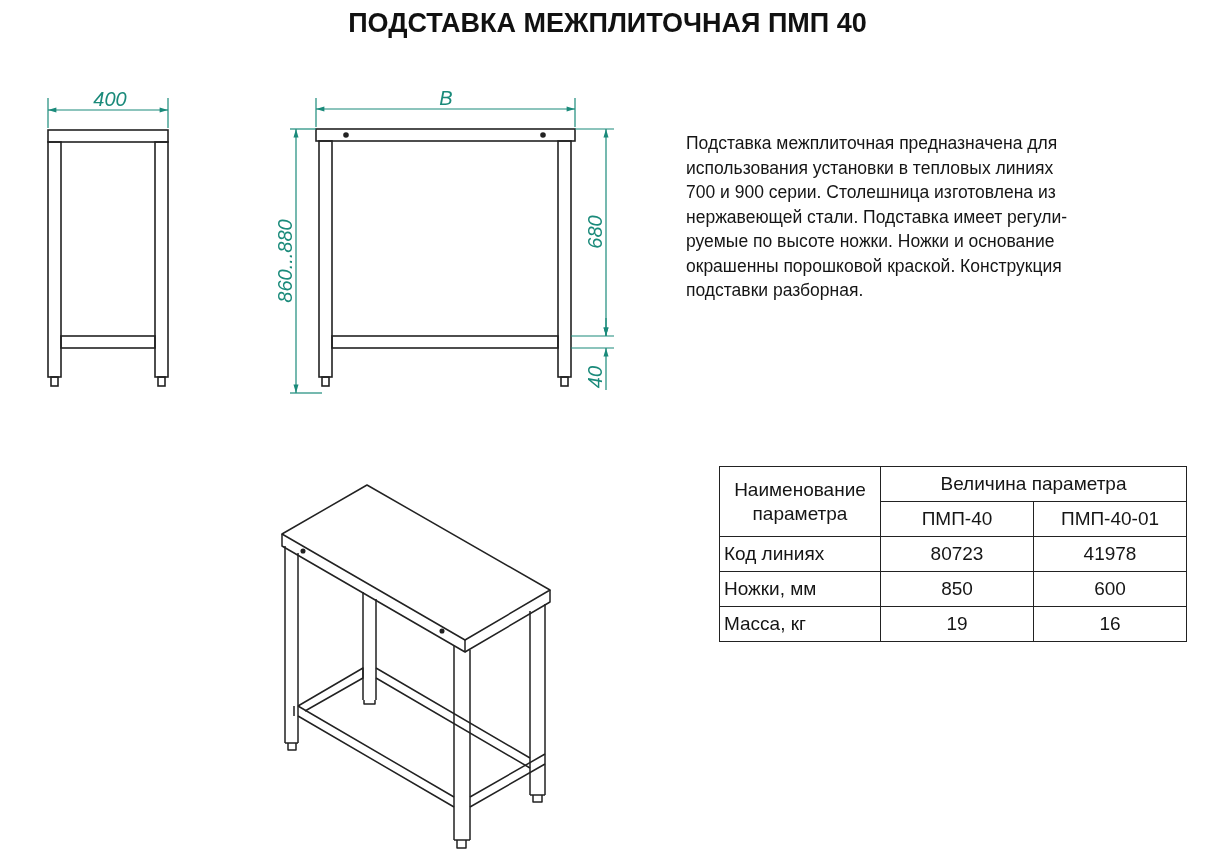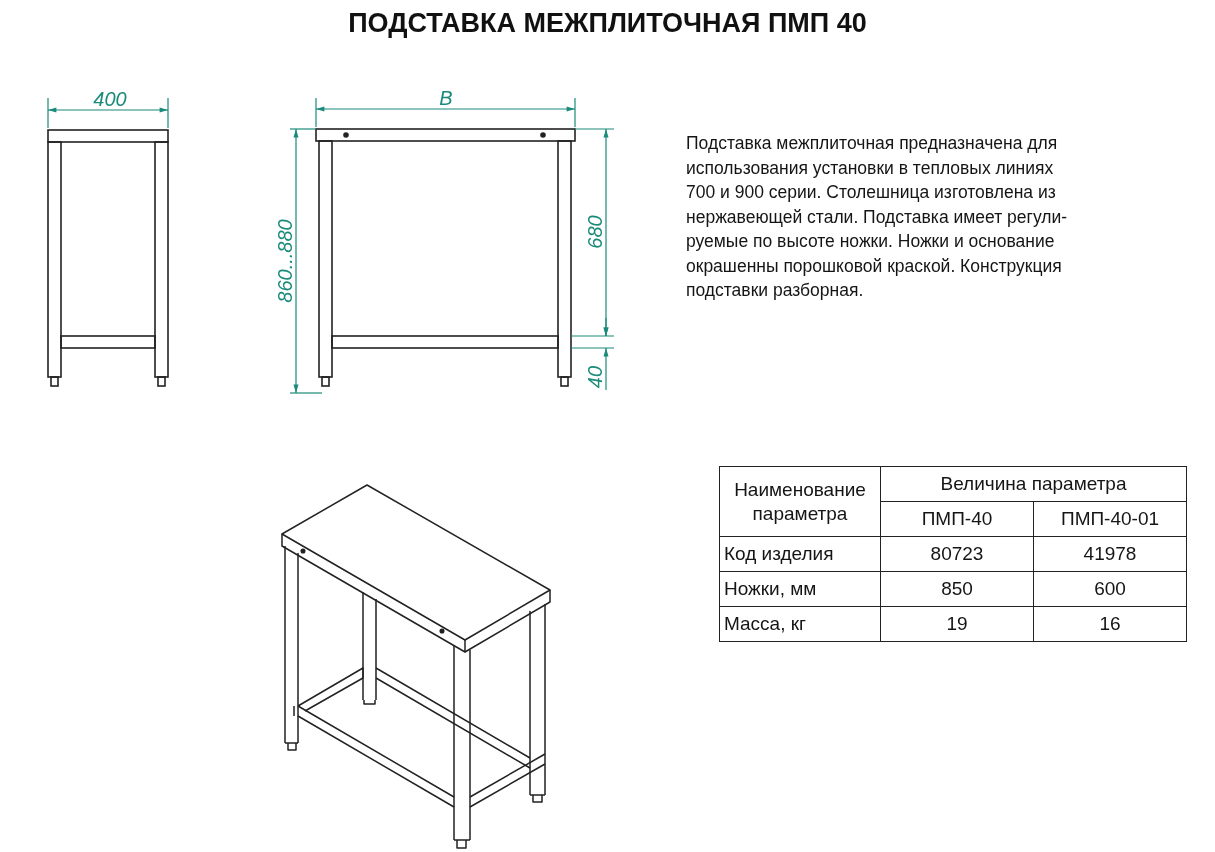--- a/index.html
+++ b/index.html
@@ -112,21 +112,21 @@
   <tbody>
       <tr>
     <td rowspan="2" class="c" style="width:152px; line-height:24px;">Наименование параметра</td>
     <td colspan="2" class="c">Величина параметра</td>
   </tr>
   <tr>
     <td class="c" style="width:144px;">ПМП-40</td>
     <td class="c" style="width:144px;">ПМП-40-01</td>
   </tr>
   <tr>
-    <td>Код изделия</td>
+    <td>Код линиях</td>
     <td class="c">80723</td>
     <td class="c">41978</td>
   </tr>
   <tr>
     <td>Ножки, мм</td>
     <td class="c">850</td>
     <td class="c">600</td>
   </tr>
   <tr>
     <td>Масса, кг</td>

